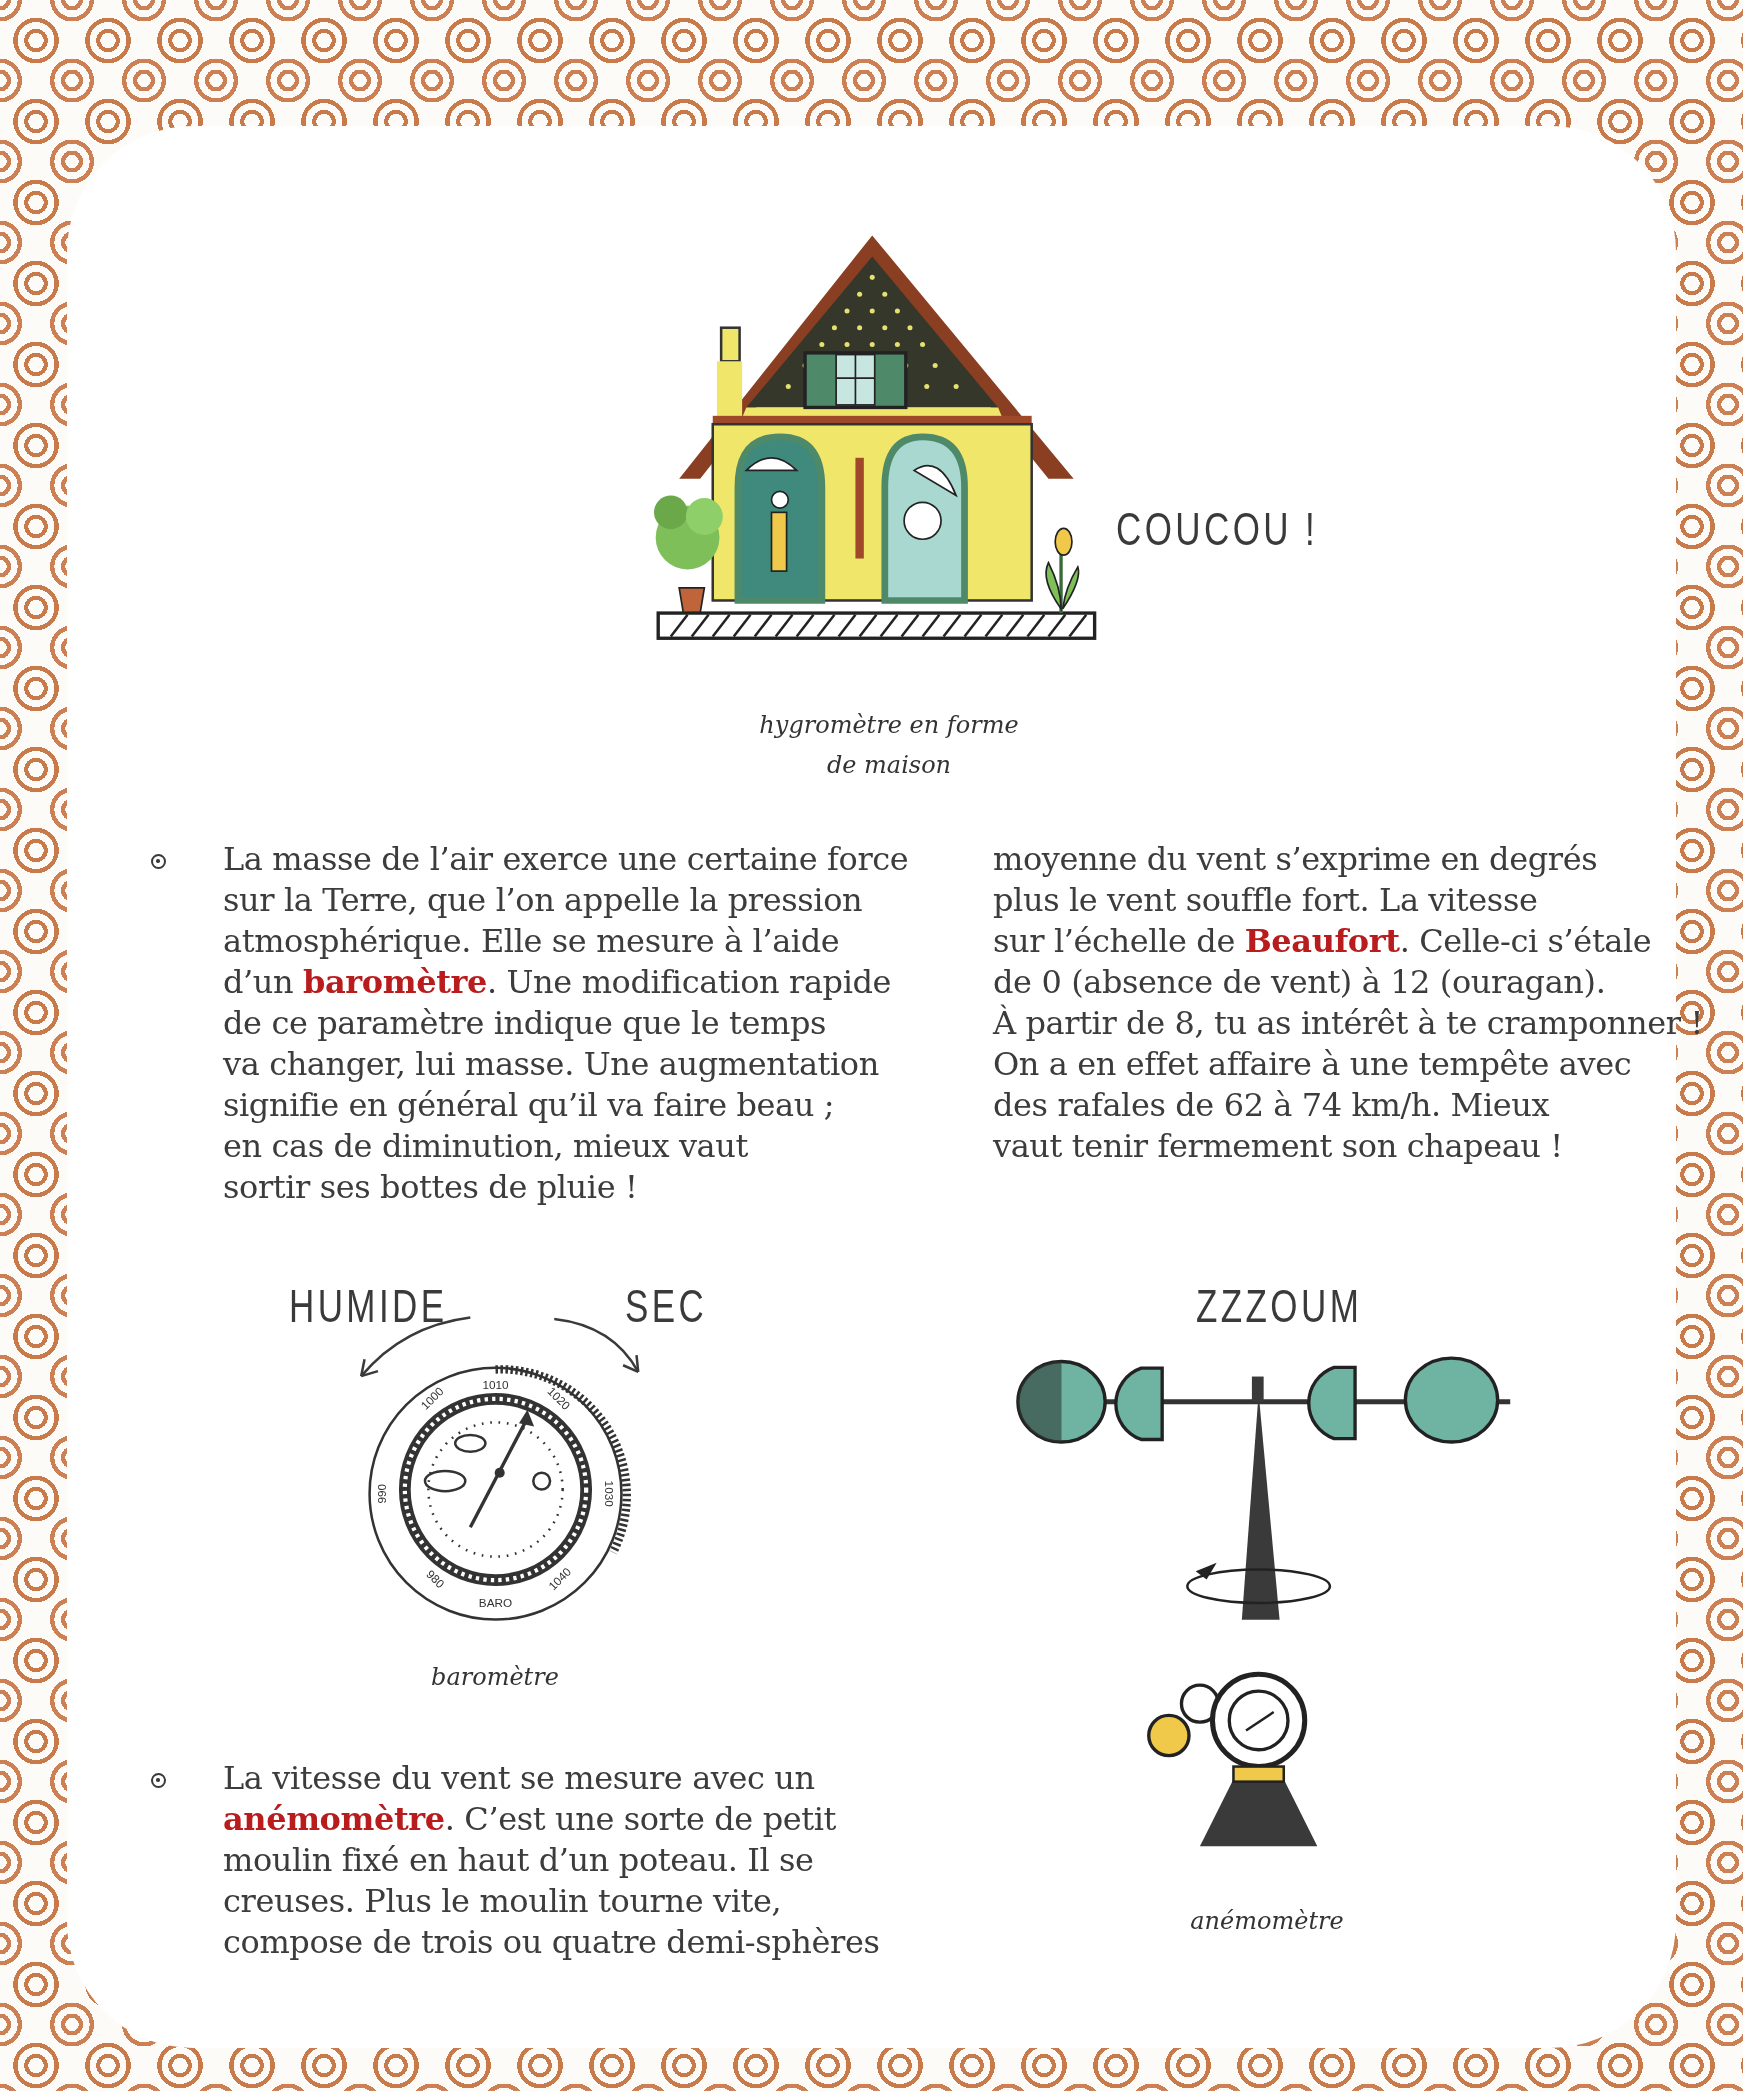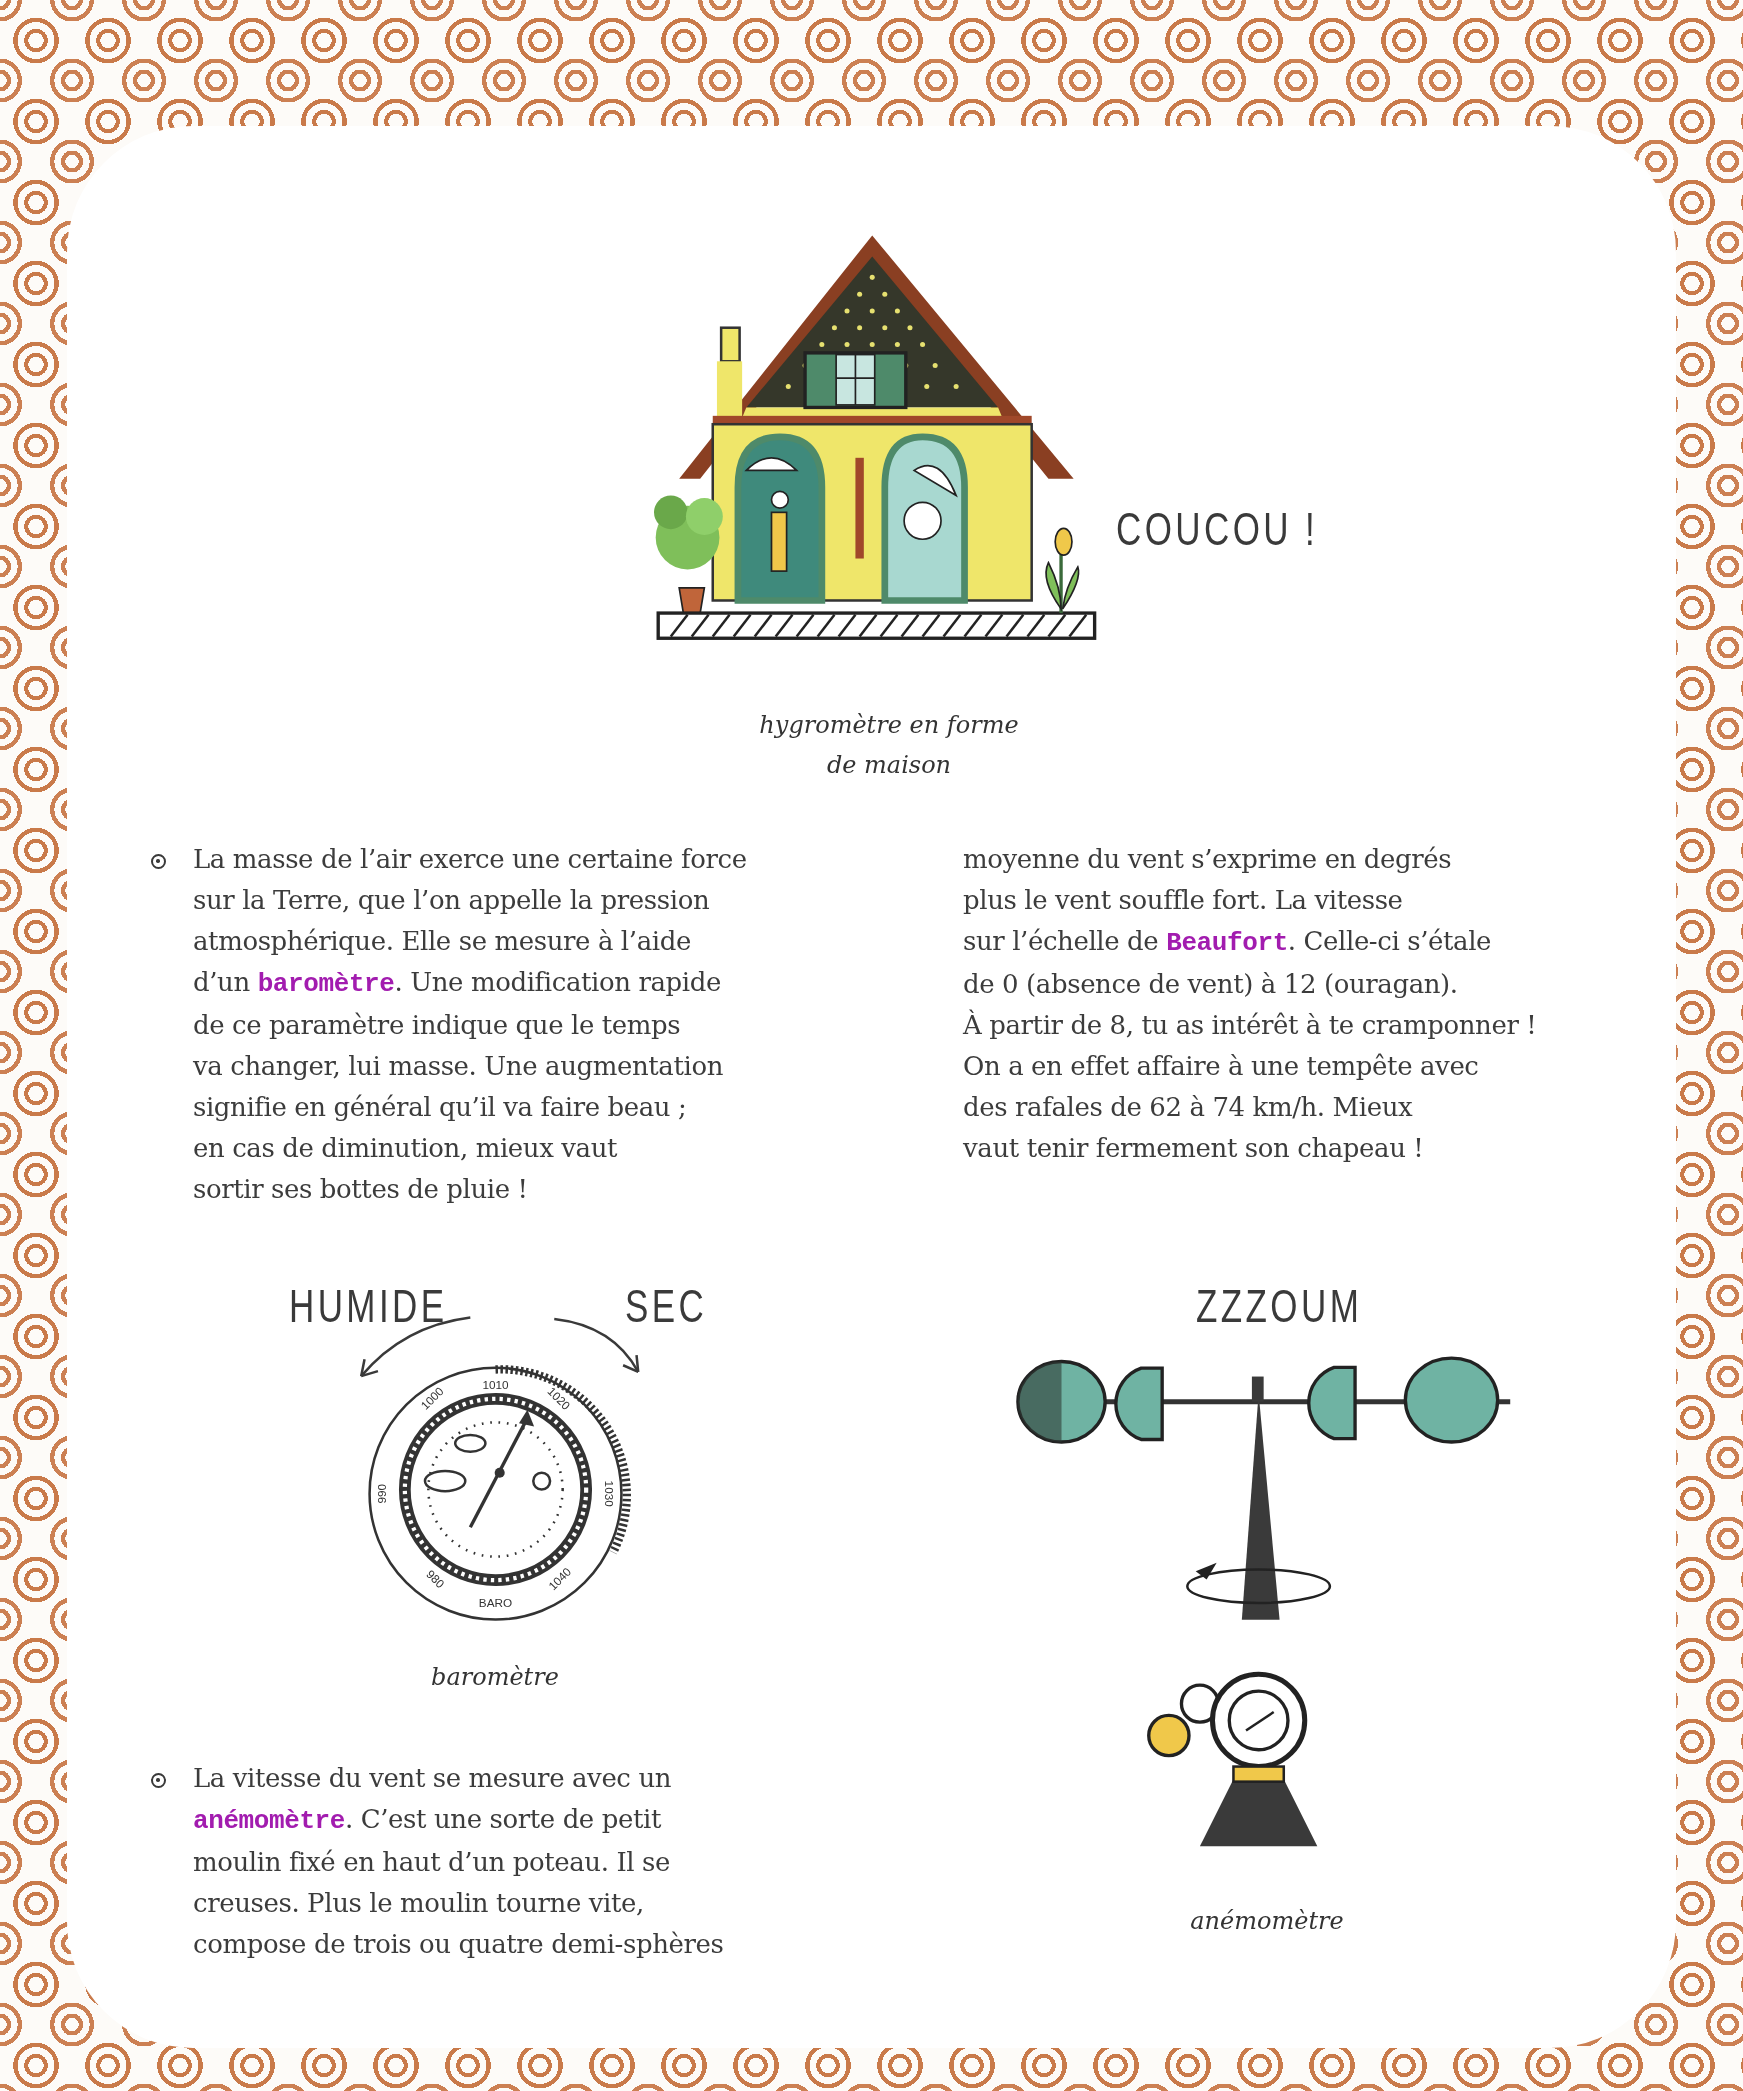--- a/index.html
+++ b/index.html
@@ -19,24 +19,24 @@
     background-size: 72px 81px;
     background-position: 36px 40px;
     opacity: 0.95;
   }
   .panel {
     position: absolute; left: 67px; top: 126px; width: 1609px; height: 1922px;
     background: #ffffff; border-radius: 126px;
   }
   .abs { position: absolute; }
   .body-text {
-    font-size: 26px; line-height: 41px; color: #3c3c3c;
-    font-family: "DejaVu Serif", serif; letter-spacing: -0.4px;
-  }
-  .body-text b { font-weight: bold; color: #a21caf; font-family: Liberation Mono, monospace; }
+    font-size: 32px; line-height: 41px; color: #3c3c3c;
+    font-family: "DejaVu Serif", serif; letter-spacing: -0.4px; margin-left: 30px;
+  }
+  .body-text b { font-weight: bold; color: #b91c1c; }
   .bullet {
     position: absolute; width: 15px; height: 15px; border: 2.5px solid #3a3a3a;
     border-radius: 50%; box-sizing: border-box;
   }
   .bullet::after {
     content: ""; position: absolute; left: 3.4px; top: 3.4px; width: 3.4px; height: 3.4px;
     background: #3a3a3a; border-radius: 50%;
   }
   .caption {
     font-family: "DejaVu Serif", serif; font-style: italic; font-size: 24px;

